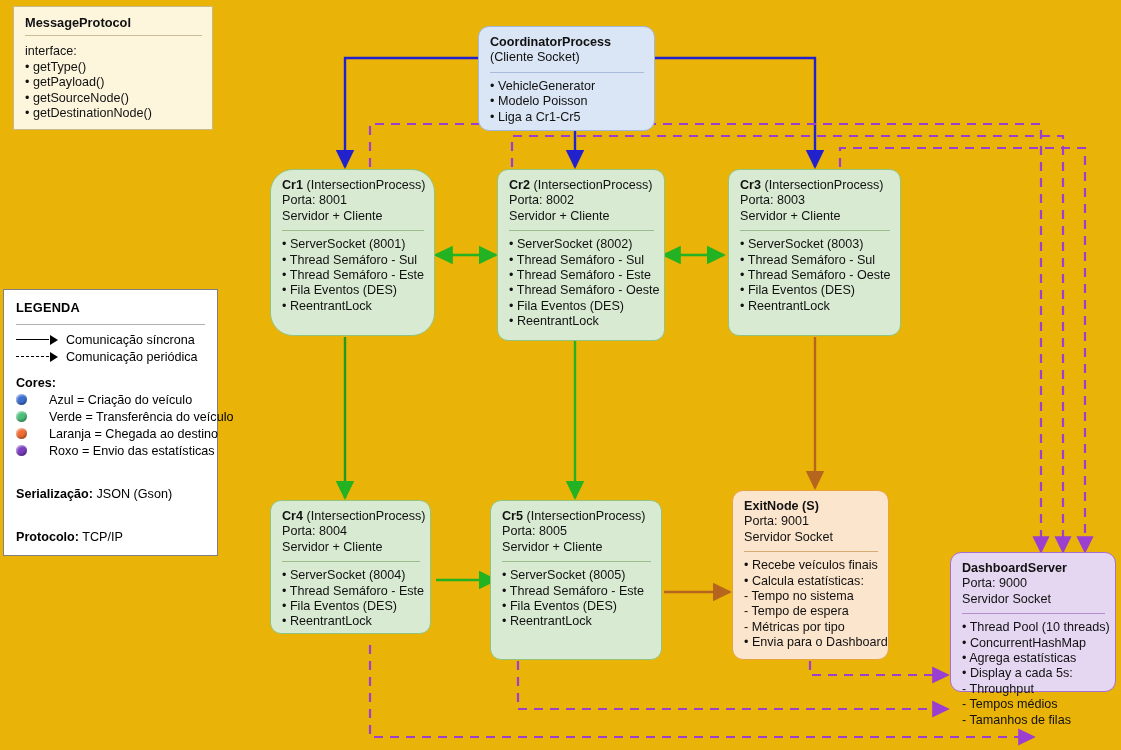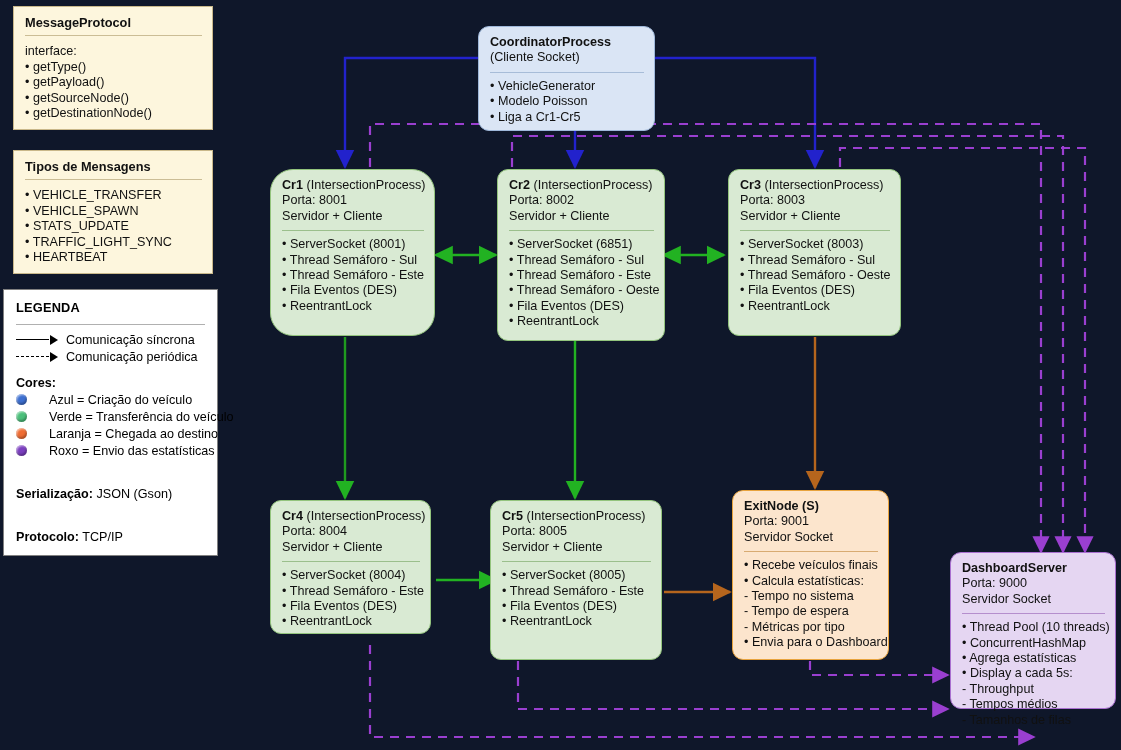--- a/index.html
+++ b/index.html
@@ -5,21 +5,21 @@
   * { box-sizing: border-box; }
   html, body {
     margin: 0; padding: 0;
     background: #ffffff;
     font-family: "Liberation Sans", sans-serif;
   }
   #canvas {
     position: relative;
     width: 1121px;
     height: 750px;
-    background: #0f172a;
+    background: #eab308;
     overflow: hidden;
   }
   svg#wires {
     position: absolute;
     left: 0; top: 0;
     width: 1121px; height: 750px;
     pointer-events: none;
   }
   .node {
     position: absolute;
@@ -162,31 +162,20 @@
     <hr>
     <div class="subline">interface:</div>
     <ul>
       <li>• <span>getType()</span></li>
       <li>• <span>getPayload()</span></li>
       <li>• <span>getSourceNode()</span></li>
       <li>• <span>getDestinationNode()</span></li>
     </ul>
   </div>
 
-  <div class="note node" style="left:13px; top:150px; width:200px;">
-    <div class="title">Tipos de Mensagens</div>
-    <hr>
-    <ul>
-      <li>• <span>VEHICLE_TRANSFER</span></li>
-      <li>• <span>VEHICLE_SPAWN</span></li>
-      <li>• <span>STATS_UPDATE</span></li>
-      <li>• <span>TRAFFIC_LIGHT_SYNC</span></li>
-      <li>• <span>HEARTBEAT</span></li>
-    </ul>
-  </div>
 
   <div class="legend" style="position:absolute; left:3px; top:289px; width:215px;">
     <div class="hdr">LEGENDA</div>
     <hr>
 
     <div class="lrow">
       <span class="lsample">
           <span class="ln"></span>
           <span class="ar"></span>
         </span>
@@ -249,21 +238,21 @@
       <li>• <span>ReentrantLock</span></li>
     </ul>
   </div>
 
   <div class="node rounded green" style="left:497px; top:169px; width:168px; height:172px;">
     <div class="title"><span>Cr2</span><span class="sub"> (IntersectionProcess)</span></div>
     <div class="subline">Porta: 8002</div>
     <div class="subline">Servidor + Cliente</div>
     <hr>
     <ul>
-      <li>• <span>ServerSocket (6851)</span></li>
+      <li>• <span>ServerSocket (8002)</span></li>
       <li>• <span>Thread Semáforo - Sul</span></li>
       <li>• <span>Thread Semáforo - Este</span></li>
       <li>• <span>Thread Semáforo - Oeste</span></li>
       <li>• <span>Fila Eventos (DES)</span></li>
       <li>• <span>ReentrantLock</span></li>
     </ul>
   </div>
 
   <div class="node rounded green" style="left:728px; top:169px; width:173px; height:167px;">
     <div class="title"><span>Cr3</span><span class="sub"> (IntersectionProcess)</span></div>
@@ -313,21 +302,21 @@
     <ul>
       <li>• Recebe veículos finais</li>
       <li>• Calcula estatísticas:</li>
       <li>- Tempo no sistema</li>
       <li>- Tempo de espera</li>
       <li>- Métricas por tipo</li>
       <li>• Envia para o Dashboard</li>
     </ul>
   </div>
 
-  <div class="node rounded purple" style="left:950px; top:552px; width:166px; height:157px;">
+  <div class="node rounded purple" style="left:950px; top:552px; width:166px; height:140px;">
     <div class="title">DashboardServer</div>
     <div class="subline">Porta: 9000</div>
     <div class="subline">Servidor Socket</div>
     <hr>
     <ul>
       <li>• Thread Pool (10 threads)</li>
       <li>• ConcurrentHashMap</li>
       <li>• Agrega estatísticas</li>
       <li>• Display a cada 5s:</li>
       <li>- Throughput</li>

